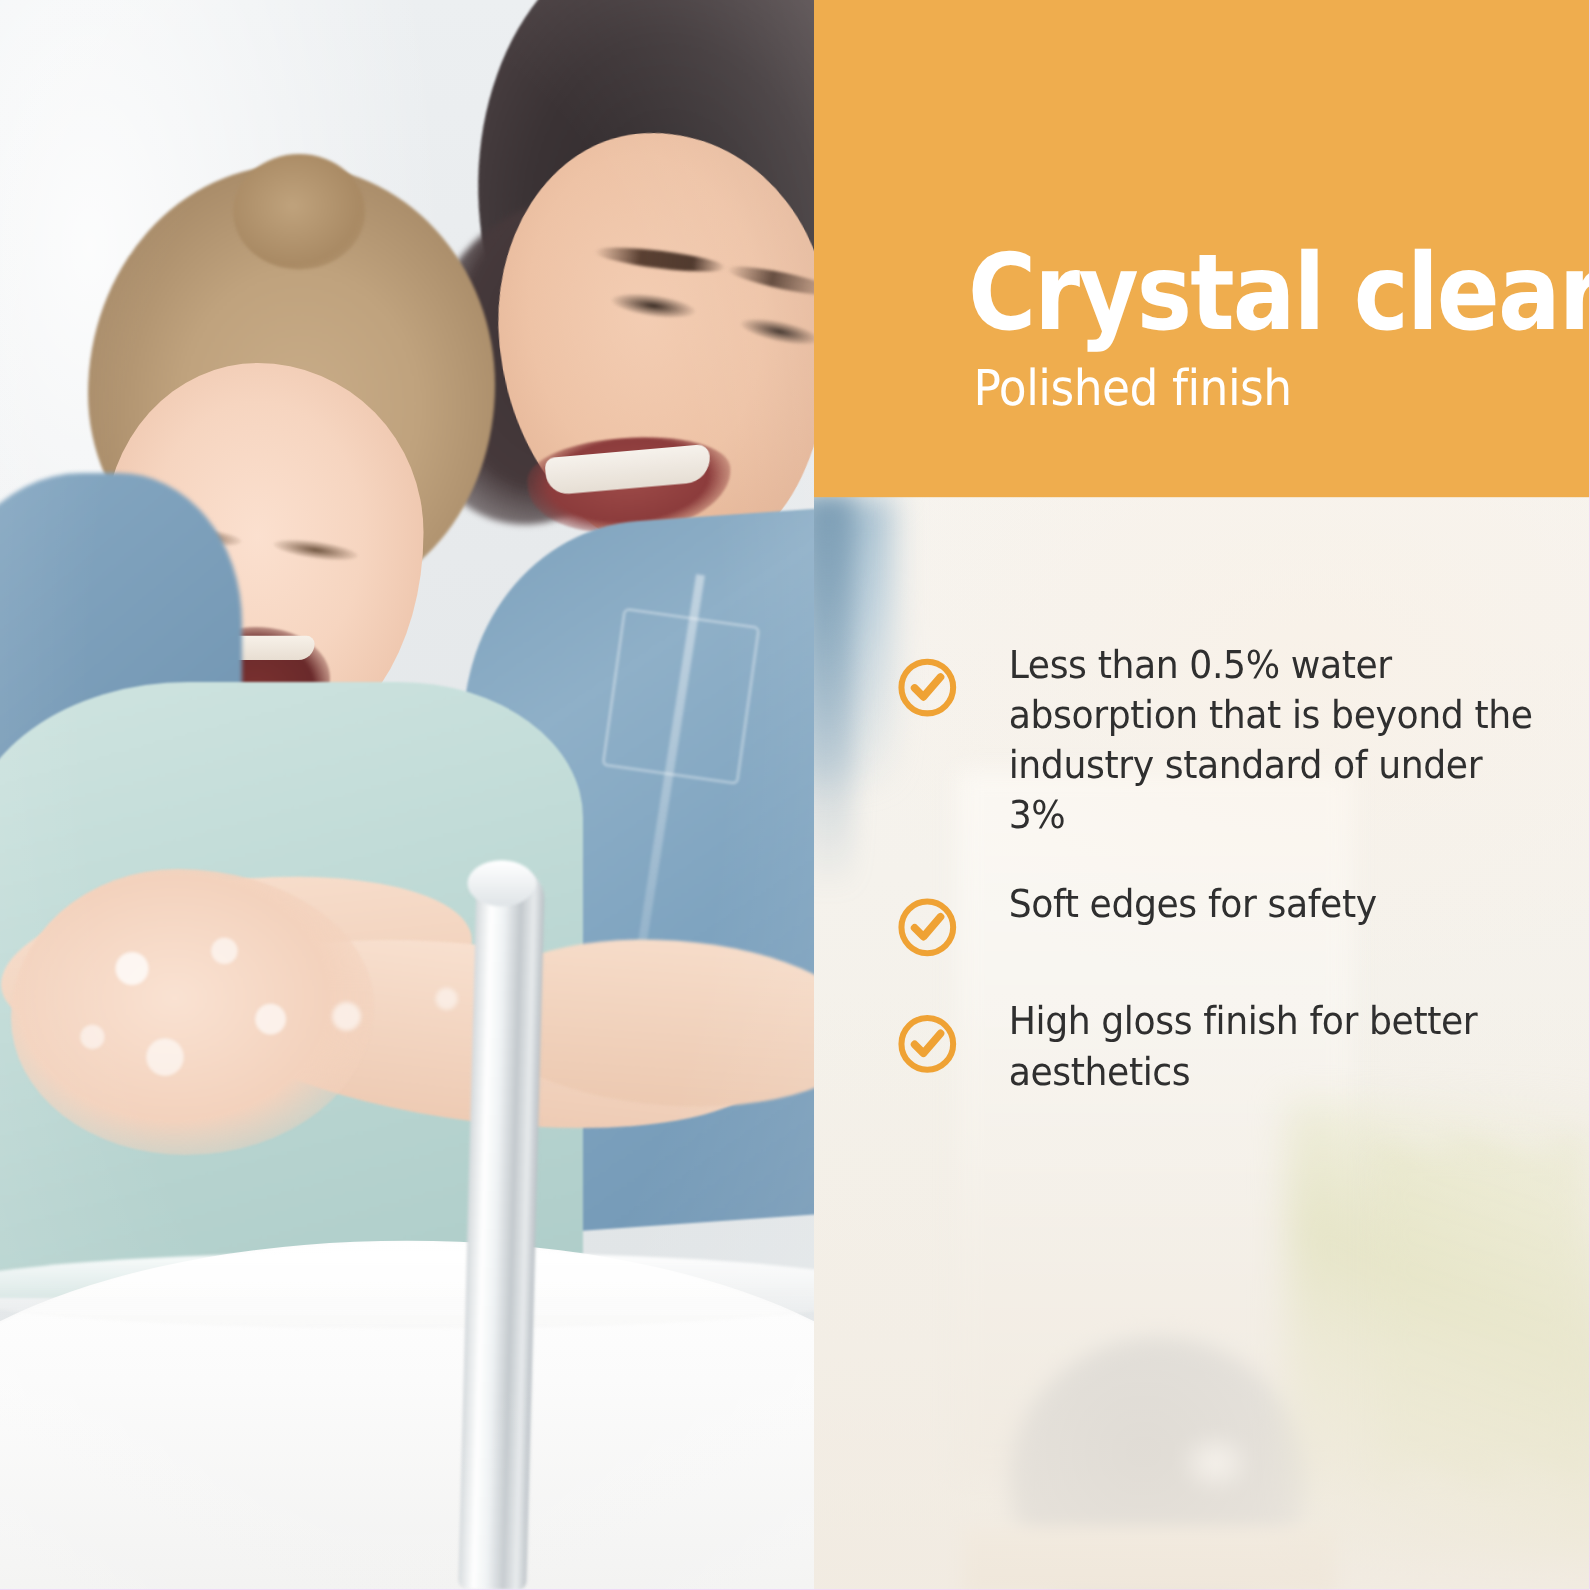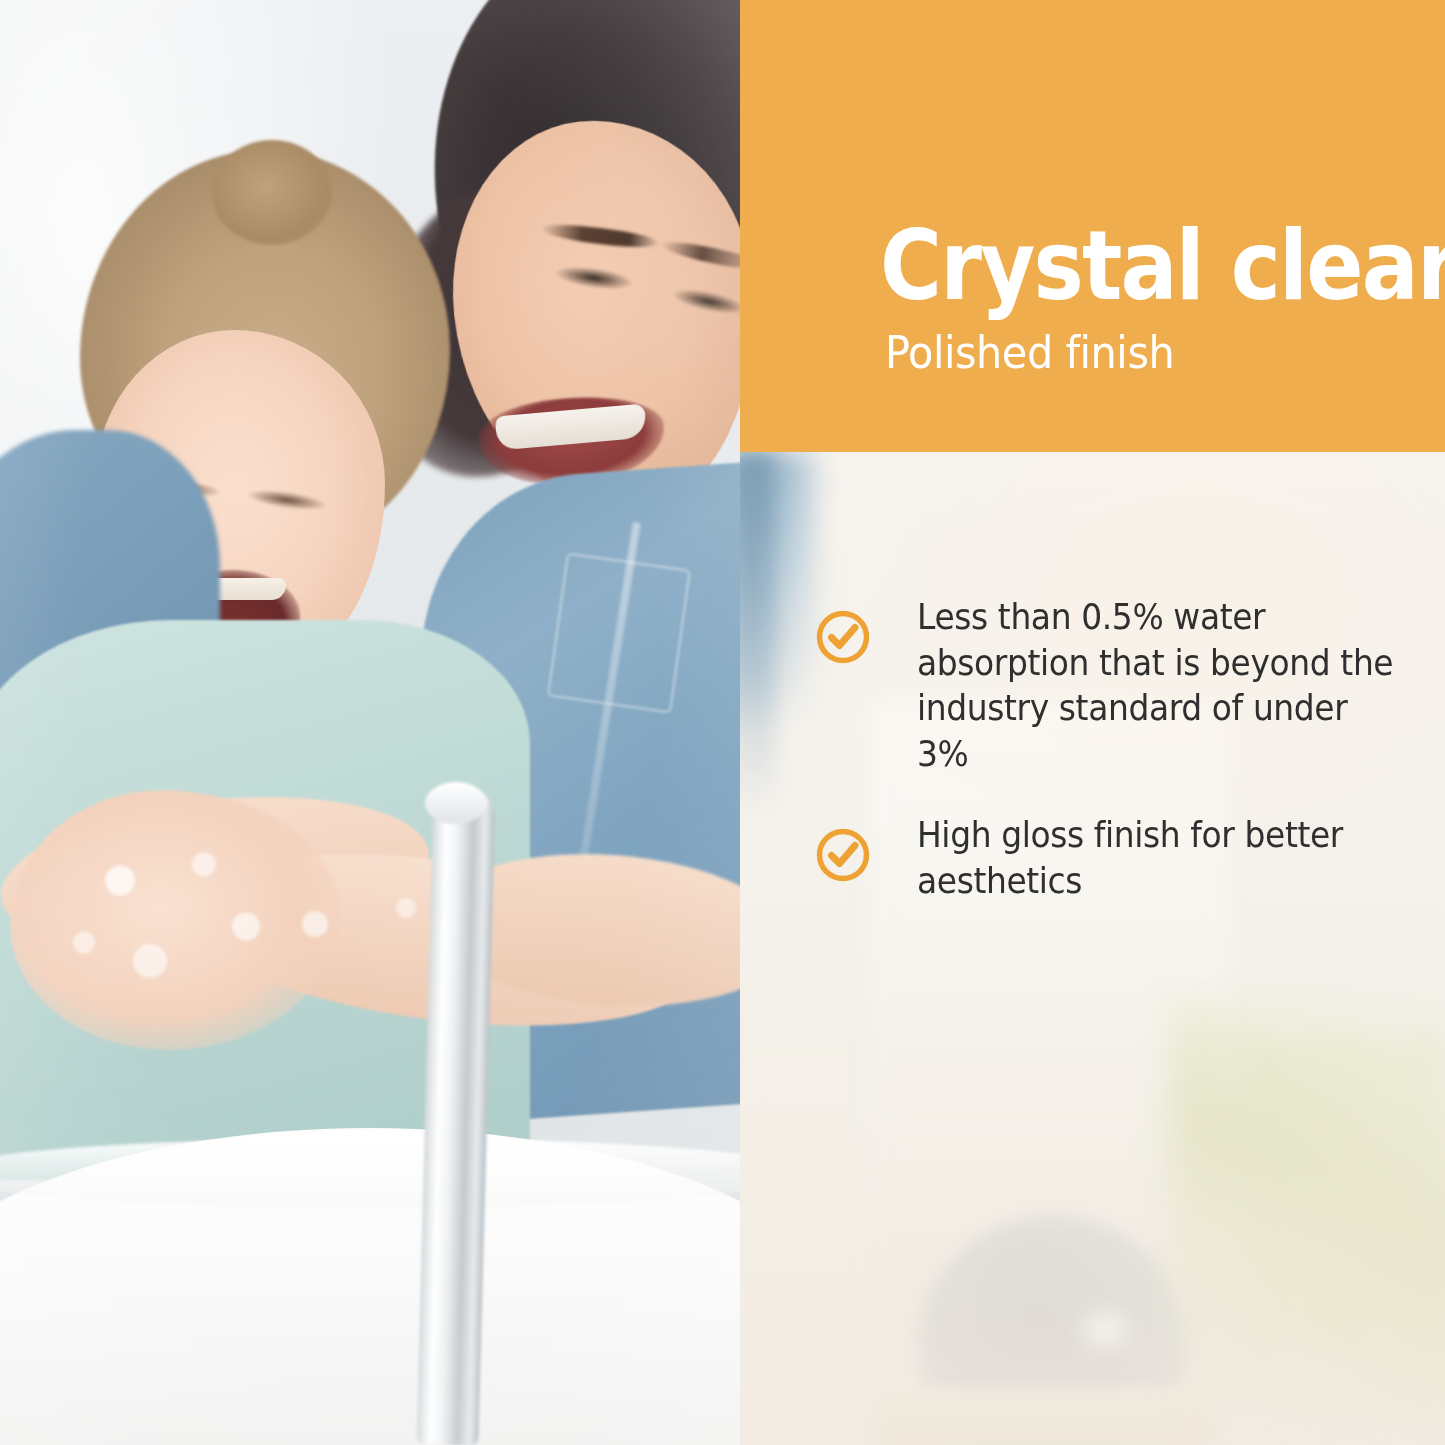--- a/index.html
+++ b/index.html
@@ -338,21 +338,21 @@
     font-size:45px;
     line-height:1;
     letter-spacing:-.5px;
     transform:scaleX(.92);
     transform-origin:left center;
     white-space:nowrap;
   }
 
   
   .bullets{
-    position:absolute;left:75px;top:595px;width:620px;
+    position:absolute;left:75px;top:583px;width:620px;
   }
   .bullet{
     position:relative;
     display:flex;
     align-items:flex-start;
     margin-bottom:36px;
   }
   .bullet:last-child{margin-bottom:0;}
   .check{
     flex:0 0 auto;
@@ -451,20 +451,29 @@
             <circle cx="28" cy="28" r="23.5" fill="none" stroke="#EFA234" stroke-width="5.5"></circle>
             <path d="M16.5 28.5 L24.5 36.5 L40 18.5" fill="none" stroke="#EFA234" stroke-width="7" stroke-linecap="round" stroke-linejoin="round"></path>
           </svg>
         </span>
         <span class="btext">Less than 0.5% water
 absorption that is beyond the
 industry standard of under 3%</span>
       </div>
 
 
+      <div class="bullet">
+        <span class="check">
+          <svg viewBox="0 0 56 56" aria-hidden="true">
+            <circle cx="28" cy="28" r="23.5" fill="none" stroke="#EFA234" stroke-width="5.5"></circle>
+            <path d="M16.5 28.5 L24.5 36.5 L40 18.5" fill="none" stroke="#EFA234" stroke-width="7" stroke-linecap="round" stroke-linejoin="round"></path>
+          </svg>
+        </span>
+        <span class="btext">Soft edges for safety</span>
+      </div>
 
       <div class="bullet">
         <span class="check">
           <svg viewBox="0 0 56 56" aria-hidden="true">
             <circle cx="28" cy="28" r="23.5" fill="none" stroke="#EFA234" stroke-width="5.5"></circle>
             <path d="M16.5 28.5 L24.5 36.5 L40 18.5" fill="none" stroke="#EFA234" stroke-width="7" stroke-linecap="round" stroke-linejoin="round"></path>
           </svg>
         </span>
         <span class="btext">High gloss finish for better
 aesthetics</span>

